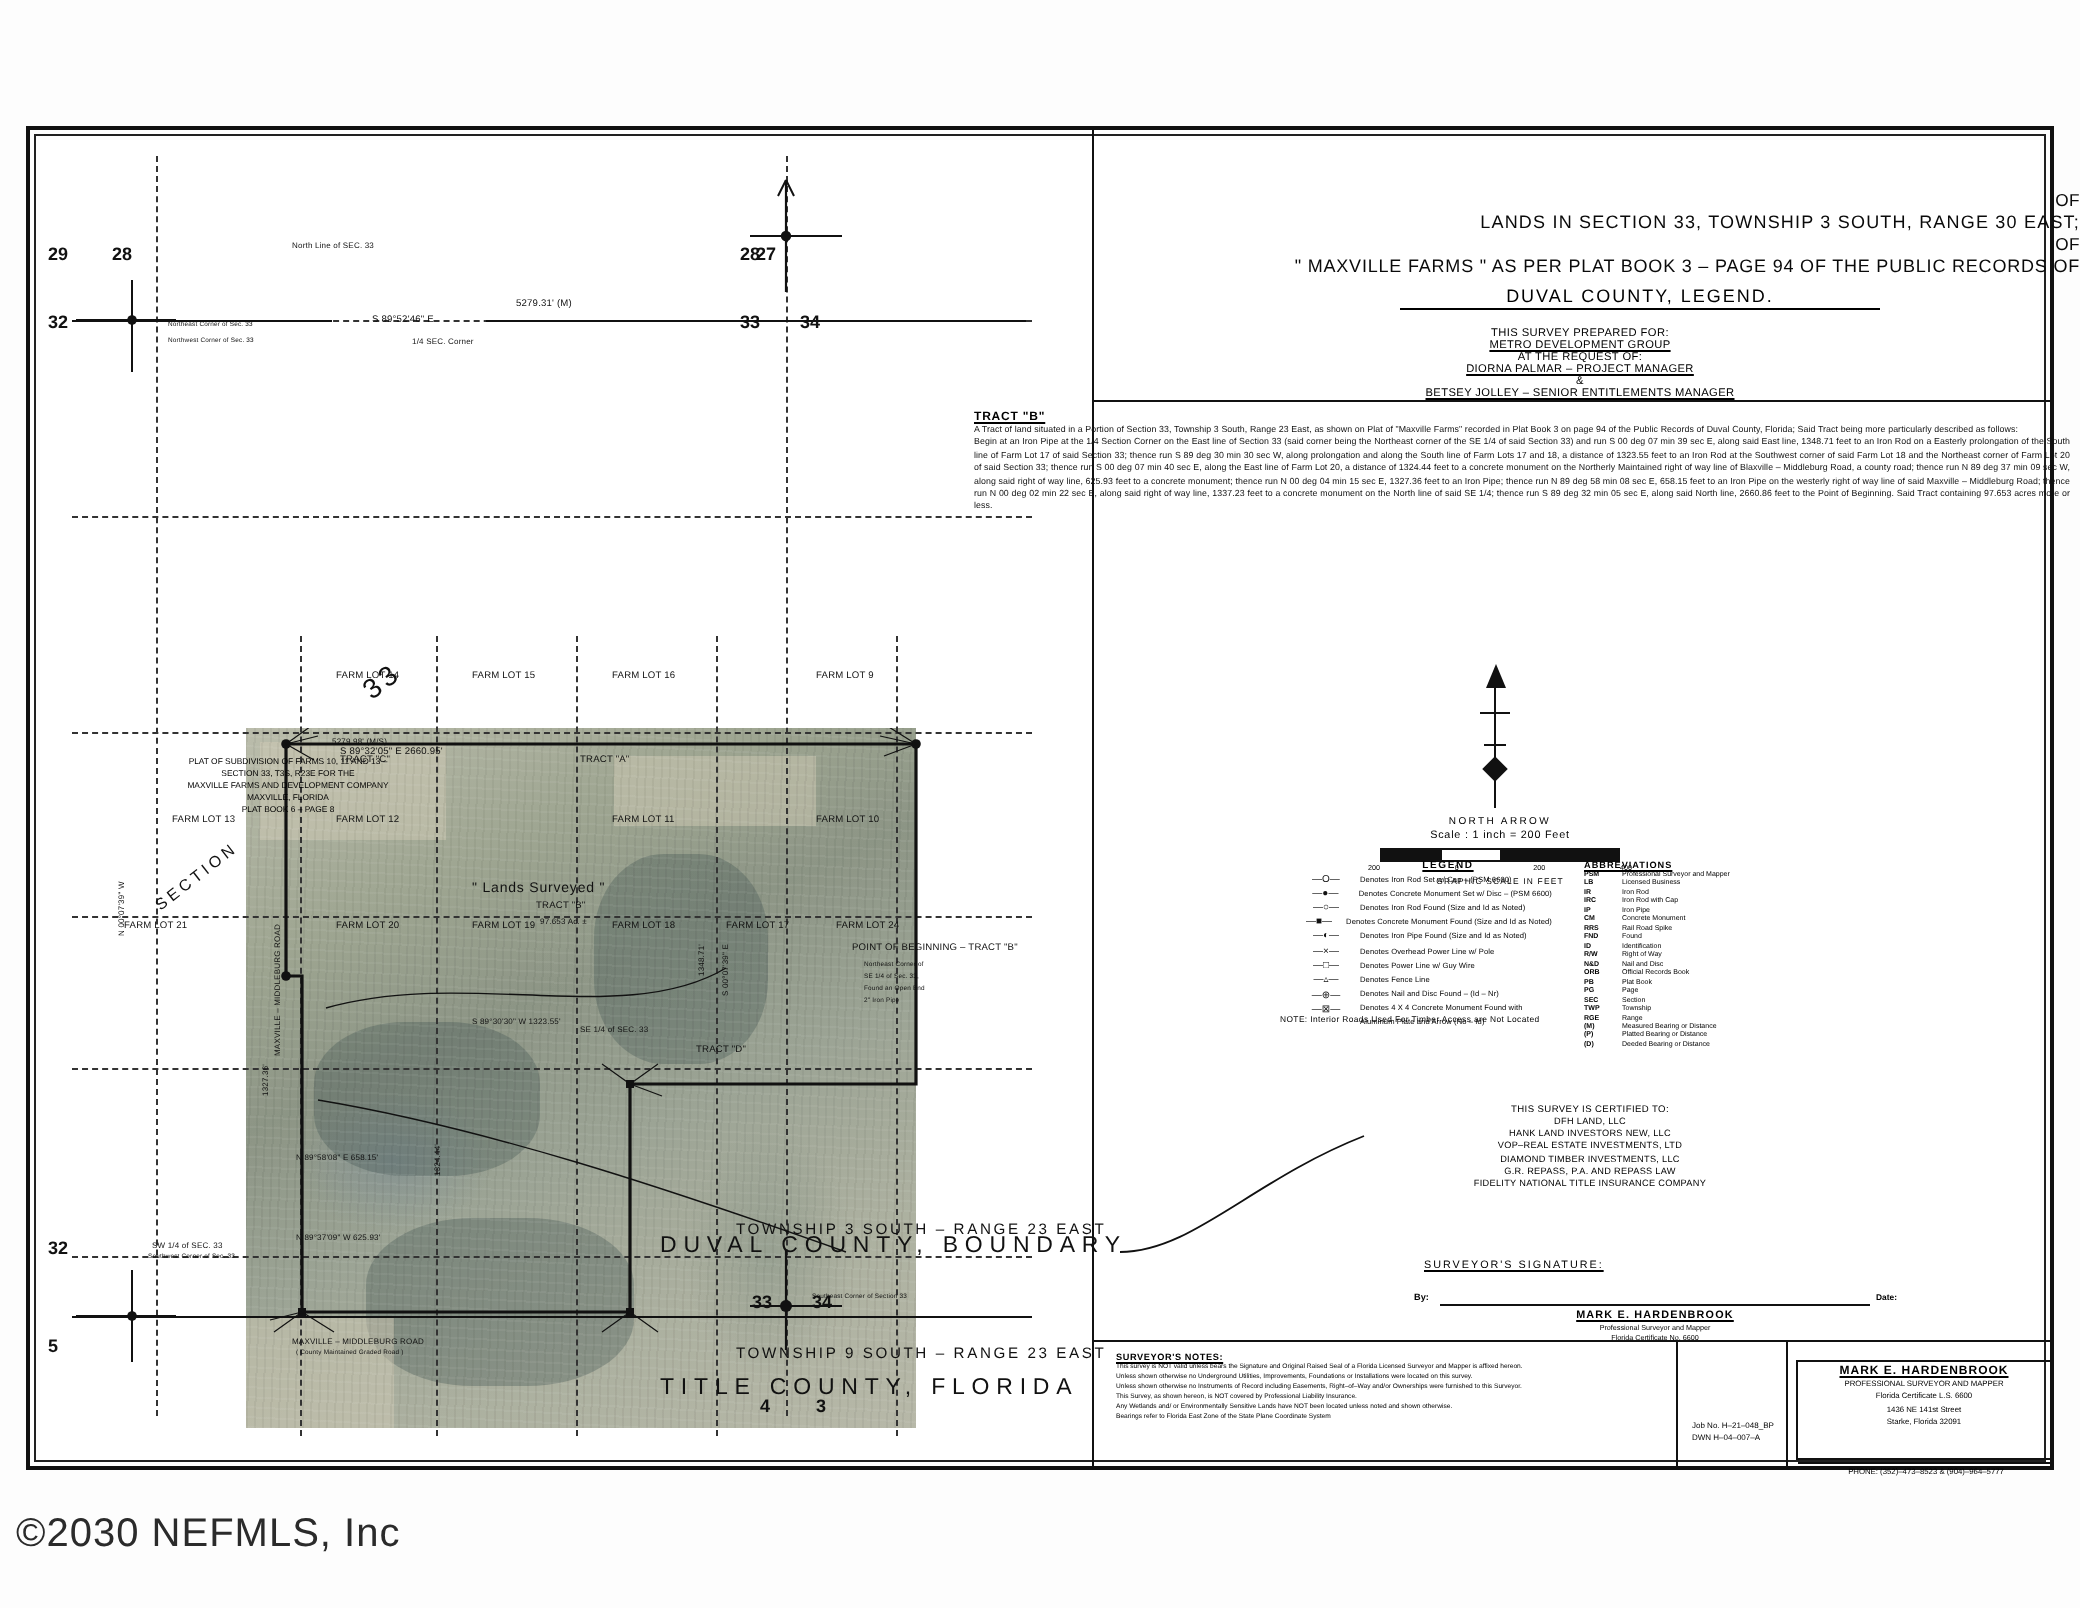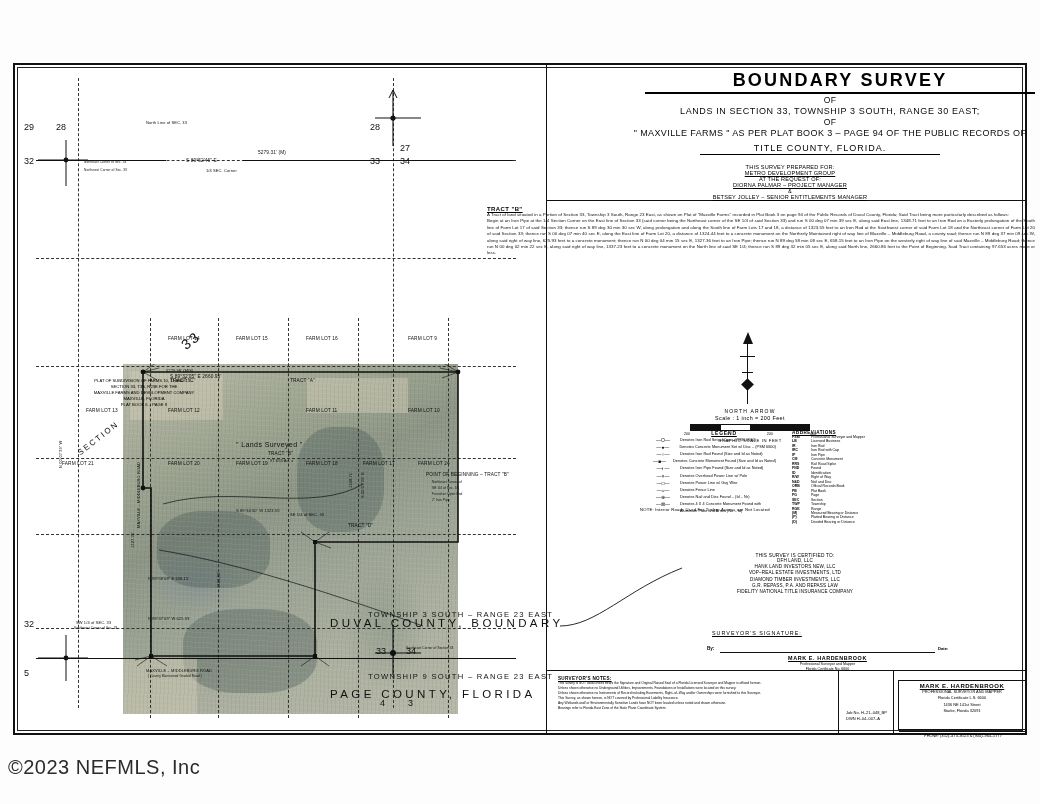--- a/index.html
+++ b/index.html
@@ -26,21 +26,21 @@
   .vdiv { position: absolute; background: #111; }
   .hdiv { position: absolute; background: #111; }
 
   
   #title-main {
     position: absolute; left: 645px; top: 70px; width: 390px;
     text-align: center; font-size: 18px; font-weight: bold;
     letter-spacing: 2.2px; color: #000;
     border-bottom: 2px solid #000; padding-bottom: 1px;
   }
-  .title-line { position: absolute; width: 420px; left: 620px; text-align: center;
+  .title-line { position: absolute; width: 420px; left: 620px; text-align: right;
     font-size: 8.6px; letter-spacing: .25px; color: #0a0a0a; }
   #title-county {
     position: absolute; left: 700px; top: 143px; width: 240px; text-align: center;
     font-size: 9px; letter-spacing: 1px; border-bottom: 1.5px solid #000; padding-bottom: 1px;
   }
 
   .prep { position: absolute; width: 300px; left: 640px; text-align: center; font-size: 5.6px; letter-spacing: .2px; }
   .prep.u { text-decoration: underline; }
 
   
@@ -142,21 +142,21 @@
 
   
   #tract { position: absolute; left: 105px; top: 296px; width: 360px; height: 370px; }
 
   .mt { position: absolute; font-size: 4px; color: #111; white-space: nowrap; letter-spacing: .1px; }
   .mt5 { font-size: 4.8px; }
   .mt3 { font-size: 3.2px; }
   .rot90 { transform: rotate(-90deg); transform-origin: left top; }
   .rotm { transform: rotate(-38deg); transform-origin: left top; }
 
-  .cornernum { position: absolute; font-size: 9px; font-weight: normal; color: #111; }
+  .cornernum { position: absolute; font-size: 9px; font-weight: bold; color: #111; }
 
   
   .bigcounty { position: absolute; font-size: 11.5px; letter-spacing: 3.4px; color: #111; }
   .twp { position: absolute; font-size: 7.6px; letter-spacing: 1.3px; color: #111; }
 
   
   #platnote { position: absolute; left: 56px; top: 310px; width: 140px; text-align: center; font-size: 4.2px; line-height: 1.45; }
 
   
   #watermark {
@@ -174,26 +174,25 @@
     <div id="sheet-inner"></div>
   </div>
 
   <div class="vdiv" style="left:546px; top:65px; width:1.4px; height:670px;"></div>
 
   <div class="hdiv" style="left:546px; top:200px; width:481px; height:1.2px;"></div>
   <div class="hdiv" style="left:546px; top:670px; width:481px; height:1.2px;"></div>
   <div class="vdiv" style="left:893px; top:670px; width:1.2px; height:65px;"></div>
   <div class="vdiv" style="left:838px; top:670px; width:1.2px; height:65px;"></div>
 
-  <div id="title-main">BOUNDARY SURVEY</div>
   <div class="title-line" style="top:95px;">OF</div>
   <div class="title-line" style="top:106px; font-size:9px; letter-spacing:.6px;">LANDS IN SECTION 33, TOWNSHIP 3 SOUTH, RANGE 30 EAST;</div>
   <div class="title-line" style="top:117px;">OF</div>
   <div class="title-line" style="top:128px; font-size:9px; letter-spacing:.4px;">" MAXVILLE FARMS " AS PER PLAT BOOK 3 – PAGE 94 OF THE PUBLIC RECORDS OF</div>
-  <div id="title-county">TITLE COUNTY, FLORIDA.</div>
+  <div id="title-county">DUVAL COUNTY, LEGEND.</div>
 
   <div class="prep" style="top:164px;">THIS SURVEY PREPARED FOR:</div>
   <div class="prep u" style="top:170px;">METRO DEVELOPMENT GROUP</div>
   <div class="prep" style="top:176px;">AT THE REQUEST OF:</div>
   <div class="prep u" style="top:182px;">DIORNA PALMAR  –  PROJECT MANAGER</div>
   <div class="prep" style="top:188px;">&amp;</div>
   <div class="prep u" style="top:194px;">BETSEY JOLLEY  –  SENIOR ENTITLEMENTS MANAGER</div>
 
   <div id="legal">
     <div class="hd">TRACT "B"</div>
@@ -478,21 +477,21 @@
     </svg>
     <svg style="position:absolute;left:18px;top:565px;width:54px;height:50px;">
       <path d="M30,2 L30,48 M2,25 L52,25" stroke="#111" stroke-width="1" fill="none"></path>
       <circle cx="30" cy="25" r="2.4" fill="#111"></circle>
     </svg>
 
     <span class="cornernum" style="left:6px;  top:54px;">29</span>
     <span class="cornernum" style="left:38px; top:54px;">28</span>
     <span class="cornernum" style="left:6px;  top:88px;">32</span>
     <span class="cornernum" style="left:352px;top:54px;">28</span>
-    <span class="cornernum" style="left:382px;top:54px;margin-top:21px;">27</span>
+    <span class="cornernum" style="left:360px;top:54px;">27</span>
     <span class="cornernum" style="left:352px;top:88px;">33</span>
     <span class="cornernum" style="left:382px;top:88px;">34</span>
 
     <span class="cornernum" style="left:6px;  top:551px;">32</span>
     <span class="cornernum" style="left:6px;  top:600px;">5</span>
     <span class="cornernum" style="left:358px;top:578px;">33</span>
     <span class="cornernum" style="left:388px;top:578px;">34</span>
     <span class="cornernum" style="left:362px;top:630px;">4</span>
     <span class="cornernum" style="left:390px;top:630px;">3</span>
 
@@ -563,20 +562,20 @@
     <span class="mt" style="left:128px;top:600px;">MAXVILLE  –  MIDDLEBURG  ROAD</span>
     <span class="mt mt3" style="left:130px;top:606px;">( County Maintained Graded Road )</span>
 
     <span class="mt mt3" style="left:56px;top:558px;">Southwest Corner of Sec. 33</span>
     <span class="mt mt3" style="left:388px;top:578px;">Southeast Corner of Section 33</span>
   </div>
 
   <span class="bigcounty" style="left:330px; top:617px;">DUVAL   COUNTY,   BOUNDARY</span>
   <span class="twp" style="left:368px; top:610px;">TOWNSHIP  3  SOUTH      –      RANGE  23  EAST</span>
   <span class="twp" style="left:368px; top:672px;">TOWNSHIP  9  SOUTH      –      RANGE  23  EAST</span>
-  <span class="bigcounty" style="left:330px; top:688px;">PAGE   COUNTY,   FLORIDA</span>
+  <span class="bigcounty" style="left:330px; top:688px;">TITLE   COUNTY,   FLORIDA</span>
 
   <svg style="position:absolute;left:556px;top:560px;width:130px;height:70px;pointer-events:none;">
     <path d="M4,66 C40,66 70,30 126,8" stroke="#111" stroke-width="0.9" fill="none"></path>
   </svg>
 
-  <div id="watermark">©2023 NEFMLS, Inc</div>
+  <div id="watermark">©2030 NEFMLS, Inc</div>
 </div>
 
 </body></html>

